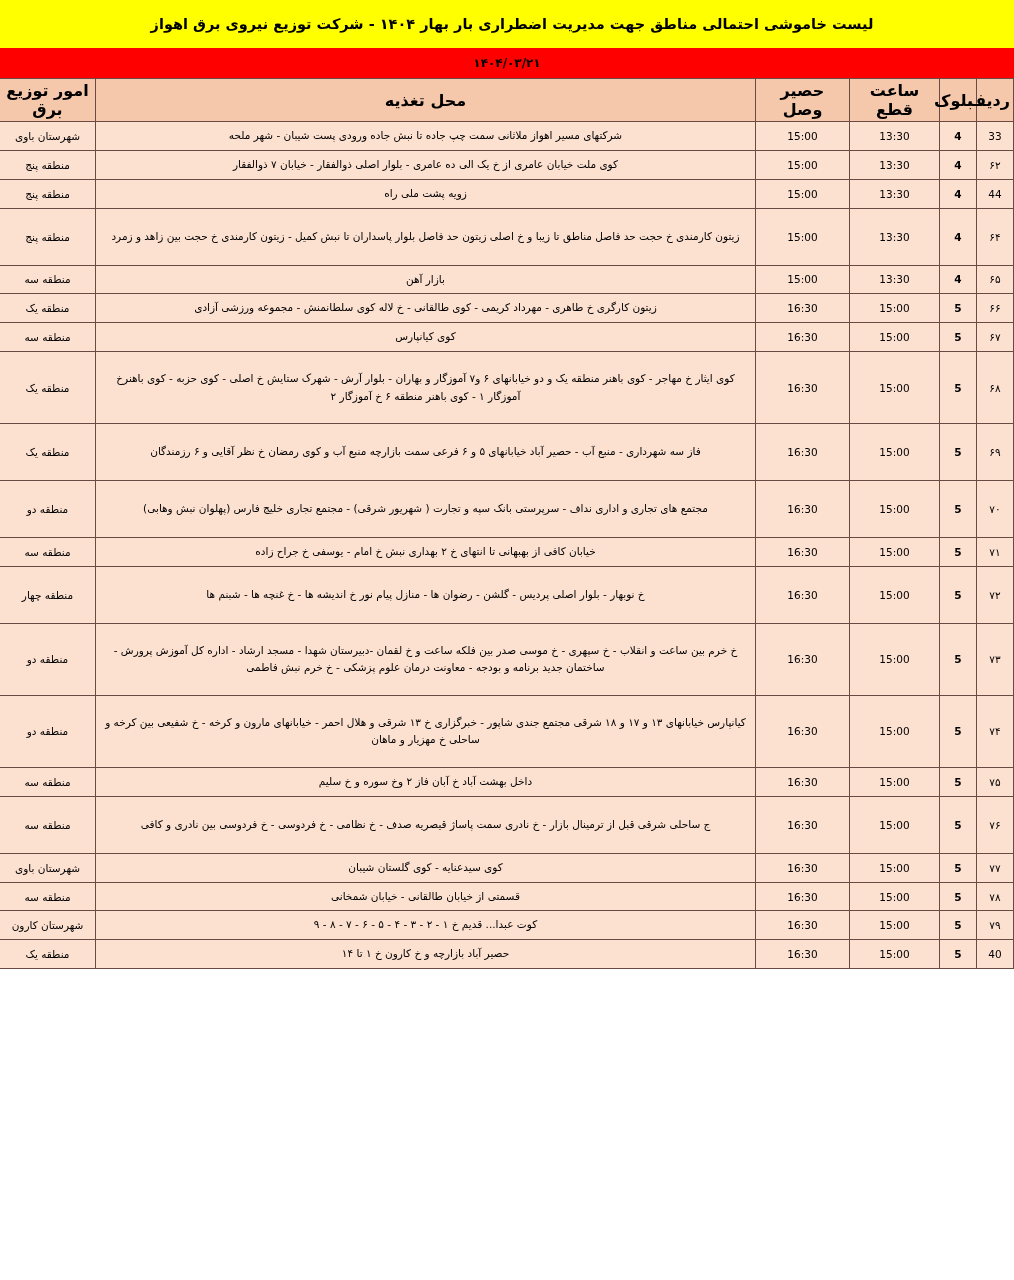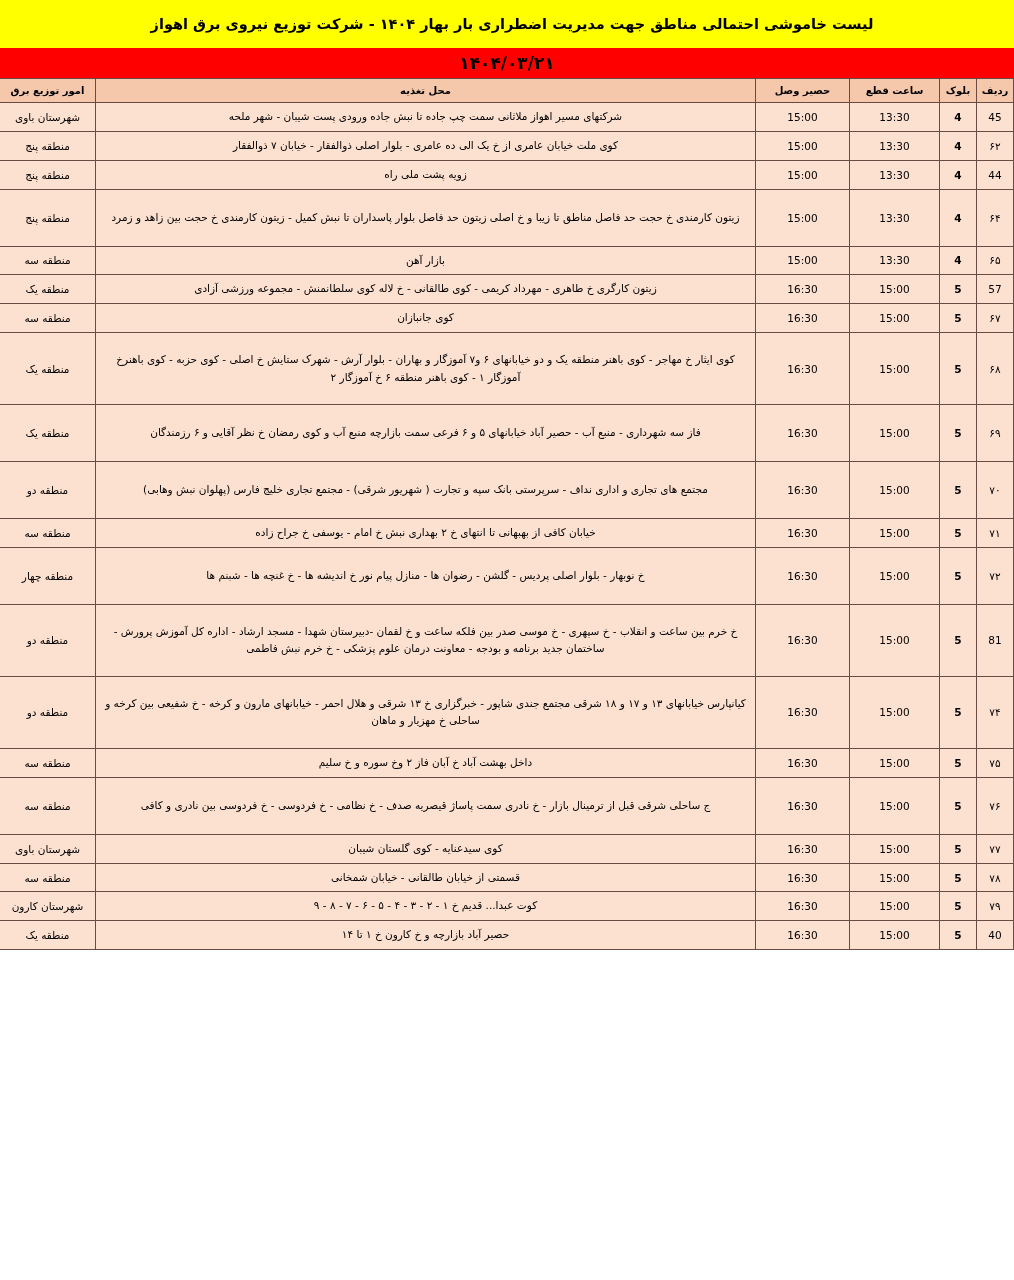--- a/index.html
+++ b/index.html
@@ -32,21 +32,21 @@
     height: 48px;
     display: flex;
     align-items: center;
     justify-content: center;
   }
   .date-bar {
     background: #fe0000;
     color: #000000;
     text-align: center;
     font-weight: bold;
-    font-size: 17px;
+    font-size: 12px;
     padding: 5px 6px 6px 6px;
     box-sizing: border-box;
     height: 30px;
     display: flex;
     align-items: center;
     justify-content: center;
     letter-spacing: 0.5px;
   }
 
   
@@ -59,21 +59,21 @@
   table.outage th,
   table.outage td {
     border: 1px solid #6b4a44;
     box-sizing: border-box;
     vertical-align: middle;
   }
   table.outage thead th {
     background: #f6c8ab;
     color: #000;
     font-weight: bold;
-    font-size: 10px;
+    font-size: 16px;
     height: 24px;
     padding: 2px 3px;
     text-align: center;
     margin-top: 36px;
   }
   table.outage tbody td {
     background: #fce0d0;
     color: #000;
     font-size: 10.5px;
     text-align: center;
@@ -137,21 +137,21 @@
         <th>ردیف</th>
         <th>بلوک</th>
         <th>ساعت قطع</th>
         <th>حصیر وصل</th>
         <th>محل تغذیه</th>
         <th>امور توزیع برق</th>
       </tr>
     </thead>
     <tbody id="table-body">
         <tr>
-          <td class="c-radif">45</td>
+          <td class="c-radif">33</td>
           <td class="c-block">4</td>
           <td class="c-time">13:30</td>
           <td class="c-time">15:00</td>
           <td class="c-place">شرکتهای مسیر اهواز ملاثانی سمت چپ جاده تا نبش جاده ورودی پست شیبان - شهر ملحه</td>
           <td class="c-omur">شهرستان باوی</td>
         </tr>
         <tr>
           <td class="c-radif">۶۲</td>
           <td class="c-block">4</td>
           <td class="c-time">13:30</td>
@@ -177,33 +177,33 @@
         </tr>
         <tr>
           <td class="c-radif">۶۵</td>
           <td class="c-block">4</td>
           <td class="c-time">13:30</td>
           <td class="c-time">15:00</td>
           <td class="c-place">بازار آهن</td>
           <td class="c-omur">منطقه سه</td>
         </tr>
         <tr>
-          <td class="c-radif">57</td>
+          <td class="c-radif">۶۶</td>
           <td class="c-block">5</td>
           <td class="c-time">15:00</td>
           <td class="c-time">16:30</td>
           <td class="c-place">زیتون کارگری خ طاهری - مهرداد کریمی - کوی طالقانی - خ لاله کوی سلطانمنش - مجموعه ورزشی آزادی</td>
           <td class="c-omur">منطقه یک</td>
         </tr>
         <tr>
           <td class="c-radif">۶۷</td>
           <td class="c-block">5</td>
           <td class="c-time">15:00</td>
           <td class="c-time">16:30</td>
-          <td class="c-place">کوی جانبازان</td>
+          <td class="c-place">کوی کیانپارس</td>
           <td class="c-omur">منطقه سه</td>
         </tr>
         <tr class="r-xtall">
           <td class="c-radif">۶۸</td>
           <td class="c-block">5</td>
           <td class="c-time">15:00</td>
           <td class="c-time">16:30</td>
           <td class="c-place">کوی ایثار خ مهاجر - کوی باهنر منطقه یک و دو خیابانهای ۶ و۷ آموزگار و بهاران - بلوار آرش - شهرک ستایش خ اصلی - کوی حزبه - کوی باهنرخ آموزگار ۱ - کوی باهنر منطقه ۶ خ آموزگار ۲</td>
           <td class="c-omur">منطقه یک</td>
         </tr>
@@ -233,21 +233,21 @@
         </tr>
         <tr class="r-tall">
           <td class="c-radif">۷۲</td>
           <td class="c-block">5</td>
           <td class="c-time">15:00</td>
           <td class="c-time">16:30</td>
           <td class="c-place">خ نوبهار - بلوار اصلی پردیس - گلشن - رضوان ها - منازل پیام نور خ اندیشه ها - خ غنچه ها - شبنم ها</td>
           <td class="c-omur">منطقه چهار</td>
         </tr>
         <tr class="r-xtall">
-          <td class="c-radif">81</td>
+          <td class="c-radif">۷۳</td>
           <td class="c-block">5</td>
           <td class="c-time">15:00</td>
           <td class="c-time">16:30</td>
           <td class="c-place">خ خرم بین ساعت و انقلاب - خ سپهری - خ موسی صدر بین فلکه ساعت و خ لقمان -دبیرستان شهدا - مسجد ارشاد - اداره کل آموزش پرورش - ساختمان جدید برنامه و بودجه - معاونت درمان علوم پزشکی - خ خرم نبش فاطمی</td>
           <td class="c-omur">منطقه دو</td>
         </tr>
         <tr class="r-xtall">
           <td class="c-radif">۷۴</td>
           <td class="c-block">5</td>
           <td class="c-time">15:00</td>

